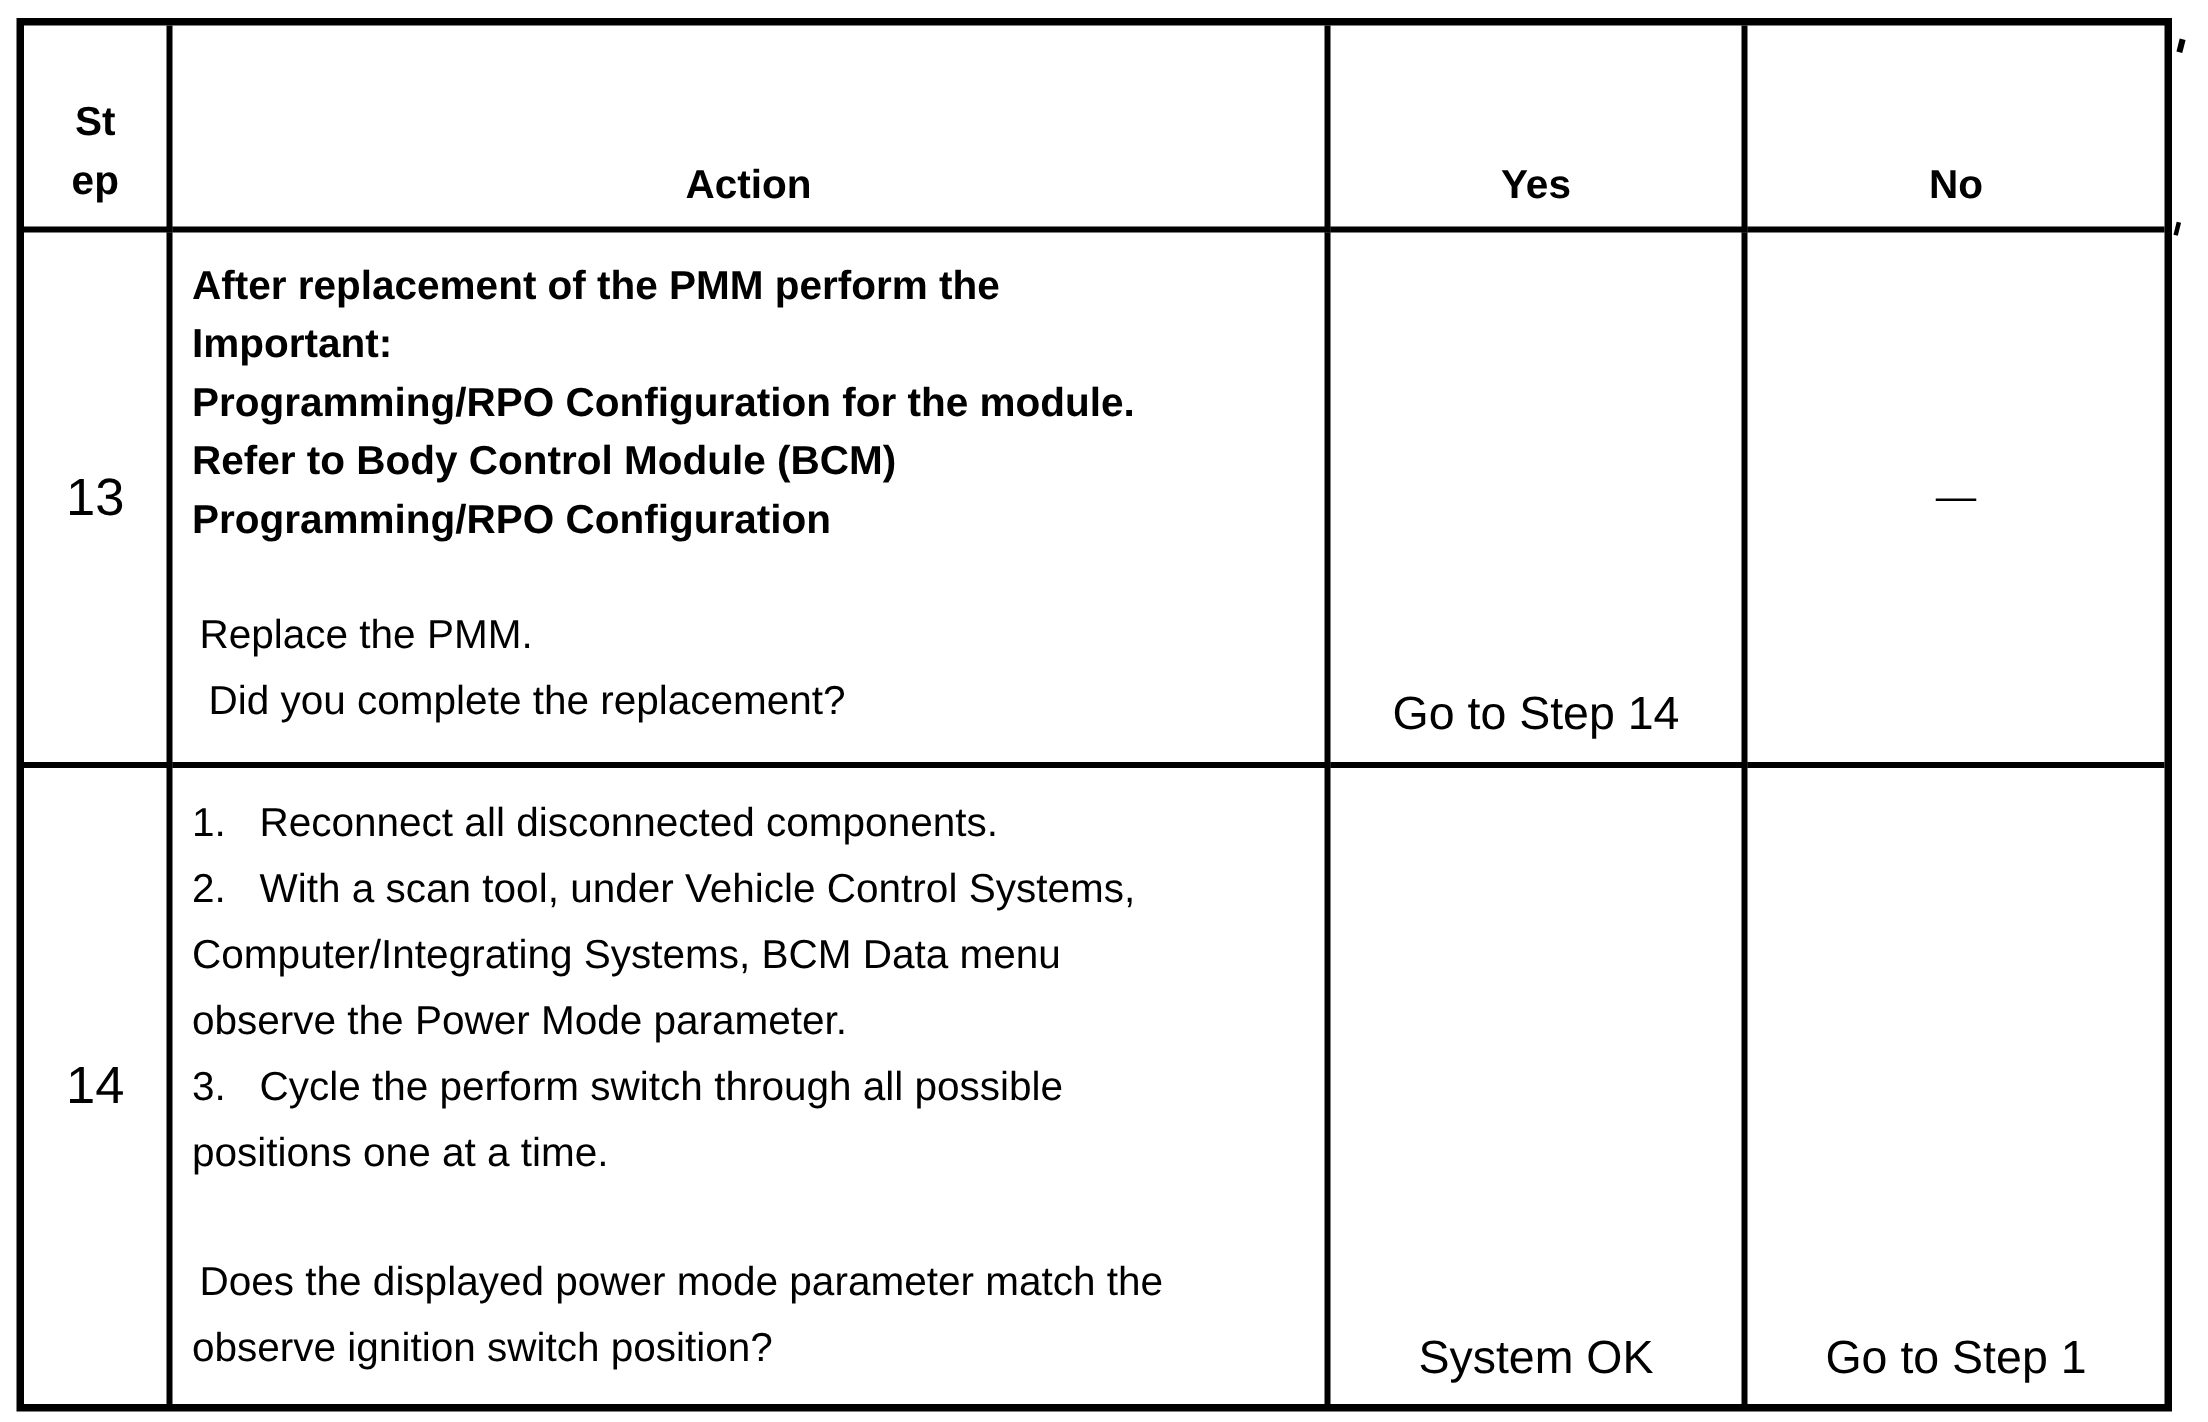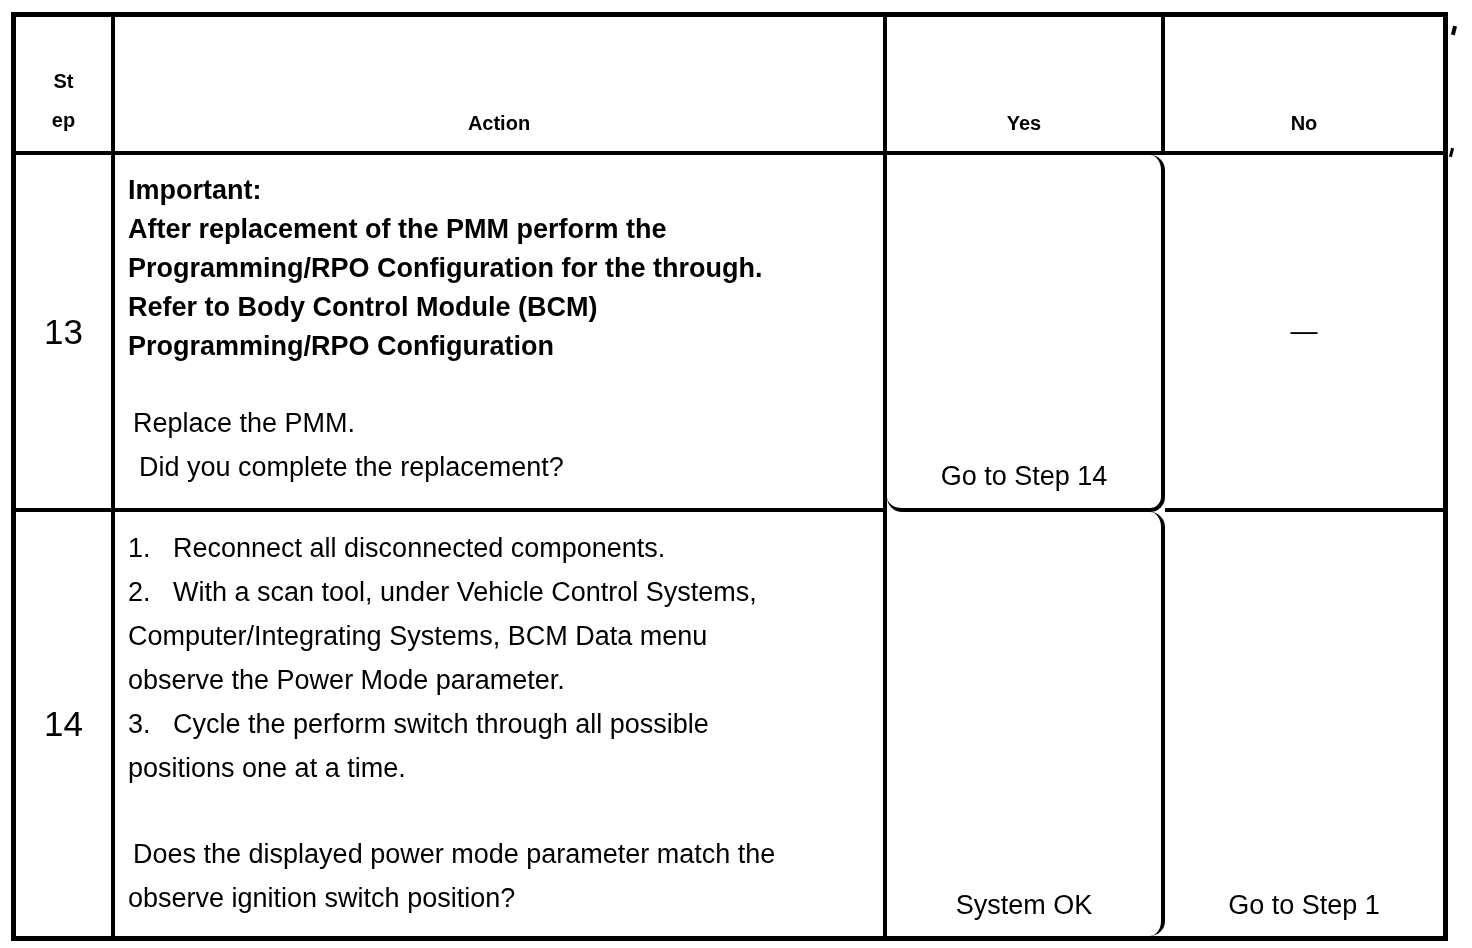--- a/index.html
+++ b/index.html
@@ -28,21 +28,21 @@
     border-bottom: 4px solid #000;
     overflow: hidden;
   }
   .cell.last-col { border-right: none; }
   .cell.last-row { border-bottom: none; }
 
   
   .hcell {
     display: flex; flex-direction: column;
     justify-content: flex-end; align-items: center;
-    font-weight: bold; font-size: 20px;
+    font-weight: bold; font-size: 27px;
     padding-bottom: 11px;
     line-height: 33px;
     text-align: center;
   }
   .hcell .hline { line-height: 39px; }
 
   
   .step-cell {
     display: flex; align-items: center; justify-content: center;
     font-size: 35px;
@@ -59,24 +59,23 @@
   .list-num { display: inline-block; width: 45px; flex: 0 0 45px; }
   .list-num:empty { display: none; }
   .q-block { margin-top: 42px; }
   .q-line { line-height: 44px; white-space: nowrap; }
   .q-line.first { margin-left: 5px; }
 
   
   .result-cell {
     display: flex; flex-direction: column;
     justify-content: flex-end; align-items: center;
-    font-size: 27px; line-height: 30px;
+    font-size: 31px; line-height: 30px;
     padding-bottom: 16px;
     text-align: center;
-    border-radius: 15px;
   }
   .result-cell.r13 { padding-bottom: 17px; }
   .dash-cell {
     display: flex; align-items: center; justify-content: center;
     font-size: 27px;
   }
 
   
   .artifact {
     position: absolute; background: #000;
@@ -102,23 +101,23 @@
       <div>Yes</div>
     </div>
     <div class="cell hcell last-col">
       <div>No</div>
     </div>
 
     <div class="cell step-cell">
       <span>13</span>
     </div>
     <div class="cell action-cell">
+      <div class="imp-line">After replacement of the PMM perform the</div>
       <div class="imp-line">Important:</div>
-      <div class="imp-line">After replacement of the PMM perform the</div>
-      <div class="imp-line">Programming/RPO Configuration for the through.</div>
+      <div class="imp-line">Programming/RPO Configuration for the module.</div>
       <div class="imp-line">Refer to Body Control Module (BCM)</div>
       <div class="imp-line">Programming/RPO Configuration</div>
       <div class="stmt">Replace the PMM.</div>
       <div class="quest">Did you complete the replacement?</div>
     </div>
     <div class="cell result-cell r13">
       <span>Go to Step 14</span>
     </div>
     <div class="cell dash-cell last-col">
       <span>—</span>

